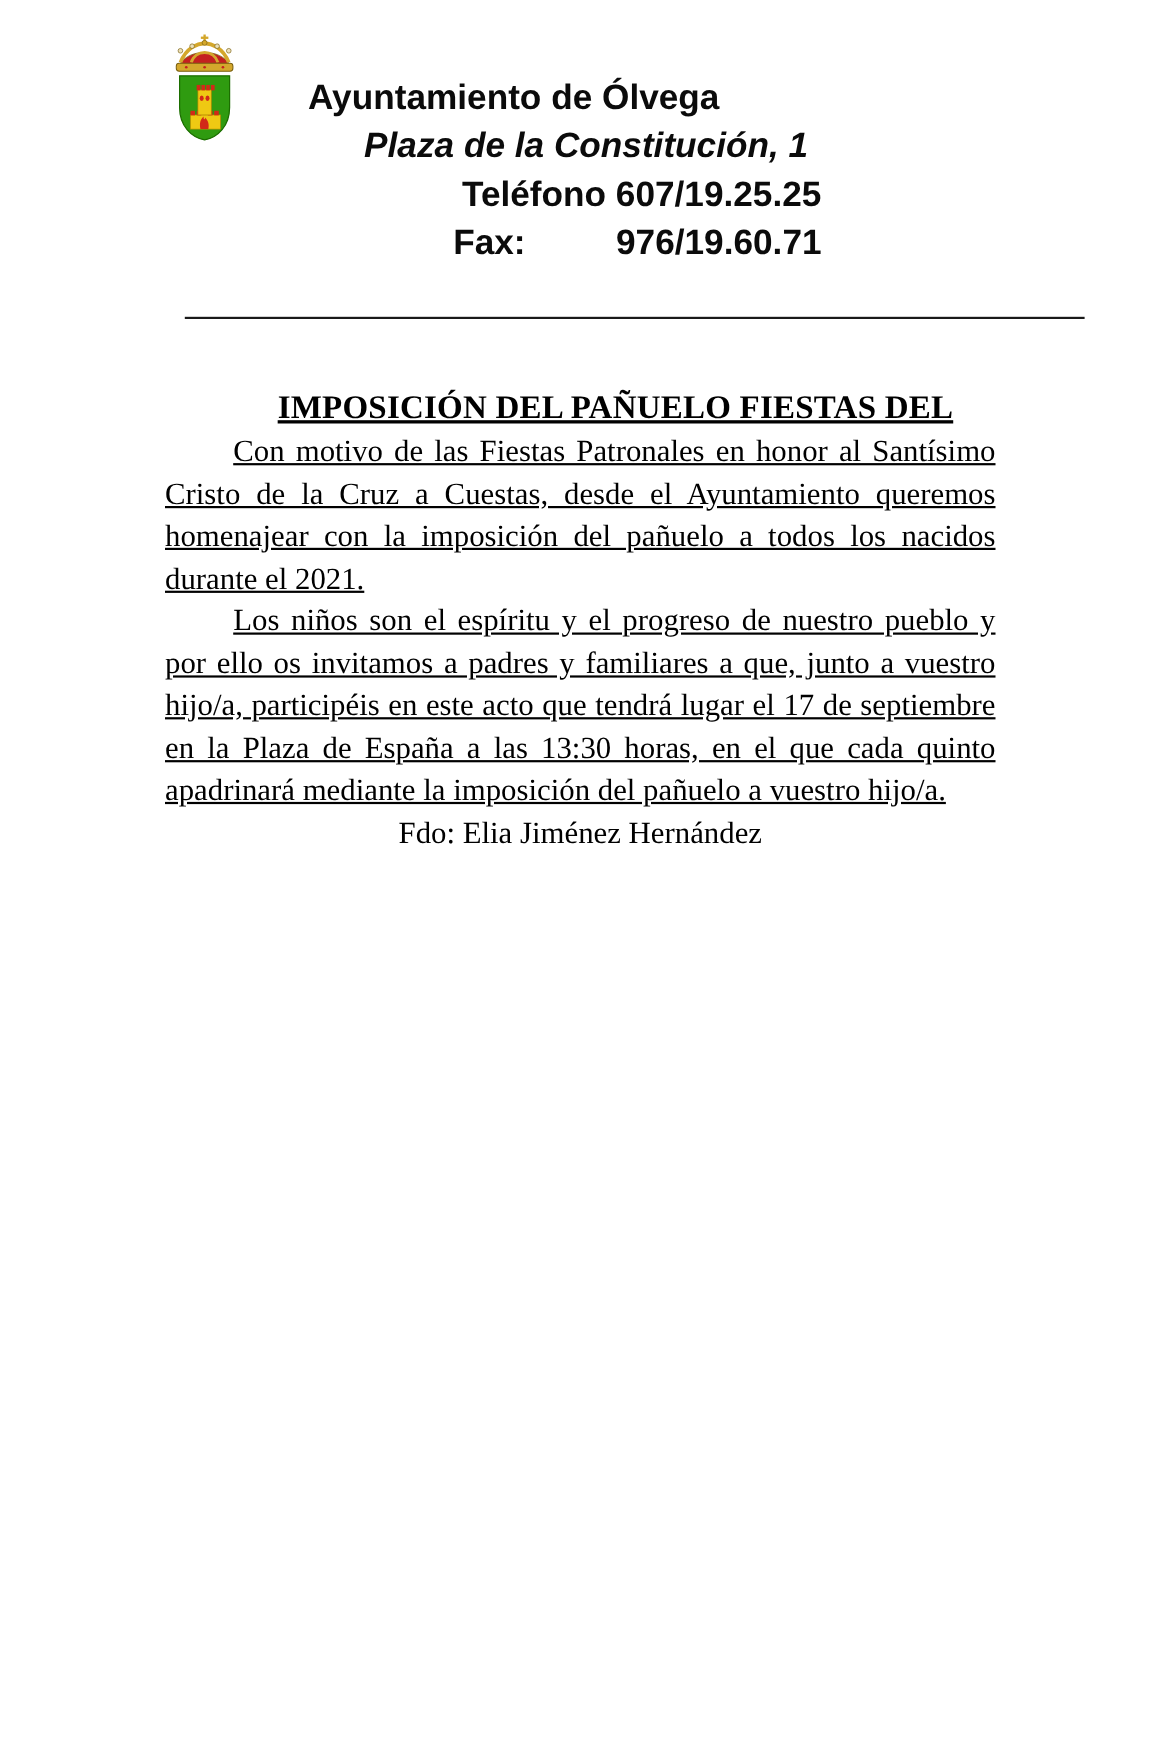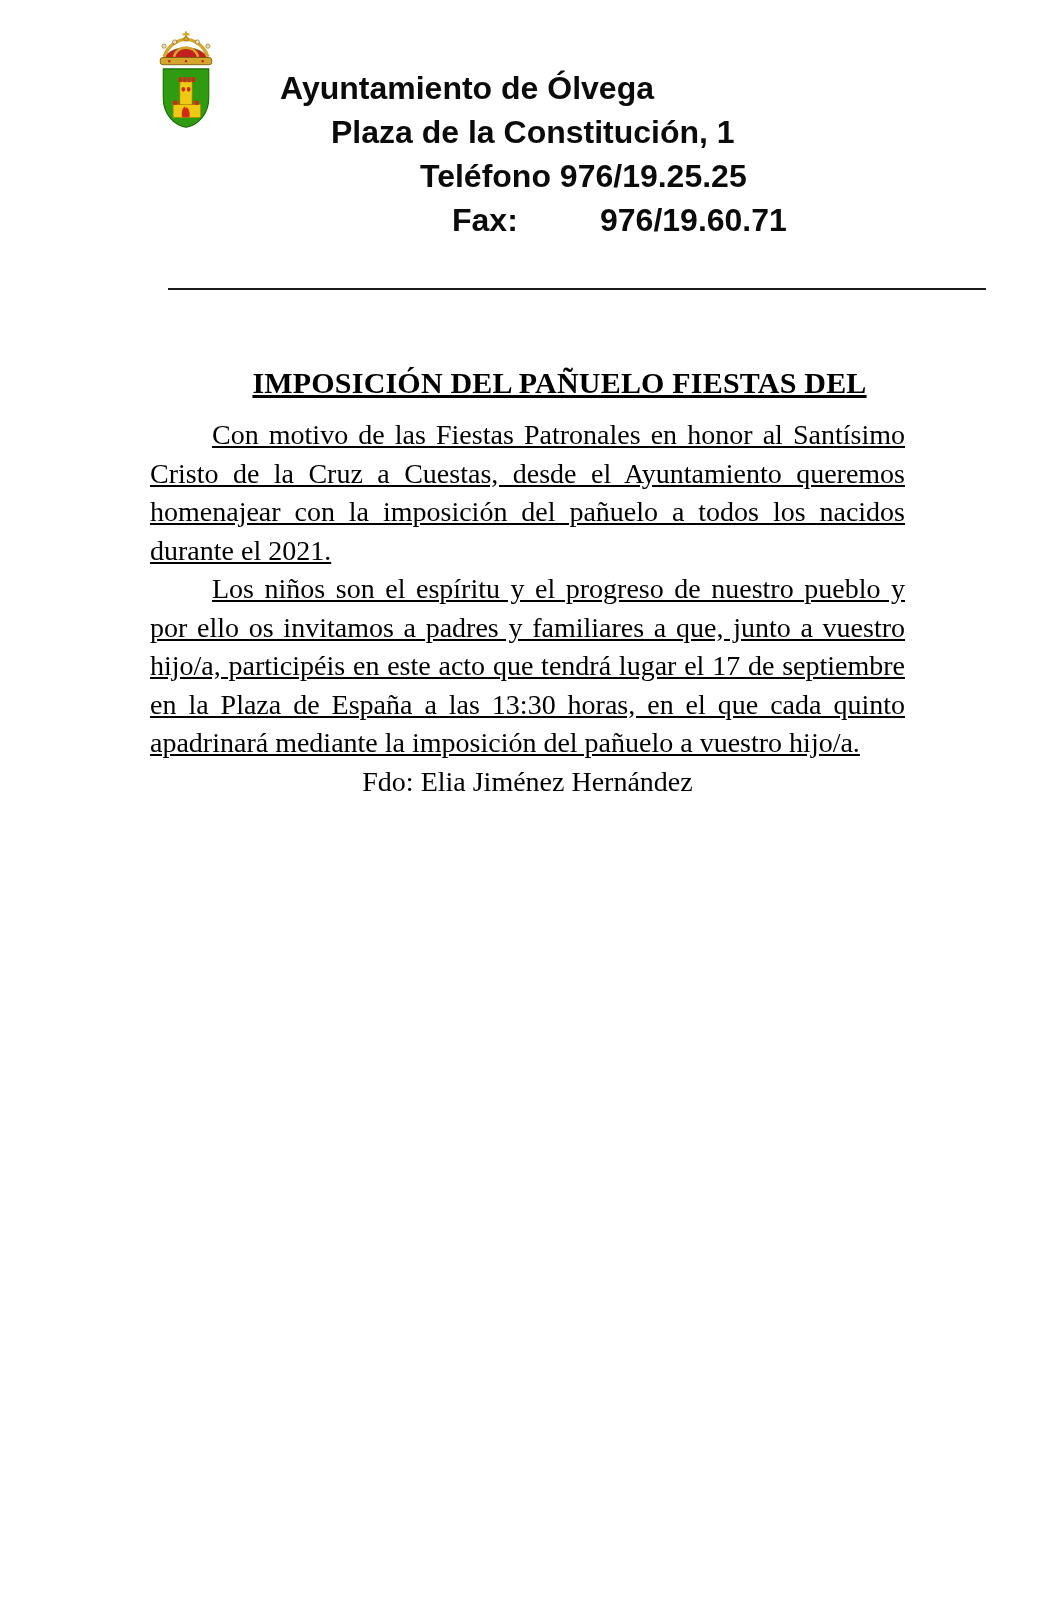--- a/index.html
+++ b/index.html
@@ -26,45 +26,45 @@
     width:1058px;
     font-family:"Liberation Sans", sans-serif;
     font-weight:bold;
     font-size:32px;
     line-height:44px;
     color:#0b0b0b;
     white-space:nowrap;
   }
   .hl{height:44px;}
   .hl.l1{padding-left:280px;}
-  .hl.l2{padding-left:331px;}
+  .hl.l2{padding-left:331px;font-style:italic;}
   .hl.l3{padding-left:420px;}
   .hl.l4{padding-left:333px;}
   .hl.l5{padding-left:412px;}
-  .fax-label{display:inline-block;width:148px;margin-left:40px;}
+  .fax-label{display:inline-block;width:148px;}
 
   .divider{
     position:absolute;
     left:168px; top:288px;
     width:818px; height:2px;
     background:#1a1a1a;
   }
 
   
   .main{
     position:absolute;
     left:150px; top:350px;
     width:755px;
     font-family:"Liberation Serif", serif;
     font-size:28px;
     line-height:38.5px;
     color:#000;
   }
   .doc-title{
-    margin:12px;
+    margin:0;
     padding-left:64px;
     font-size:30px;
     font-weight:bold;
     line-height:42px;
     text-align:center;
     text-decoration:underline;
     letter-spacing:0.2px;
   }
   .main p{margin:0;}
   .para{
@@ -131,21 +131,21 @@
         <ellipse cx="47.5" cy="77" rx="2.4" ry="3.2" fill="#d22a18"></ellipse>
 
         <path d="M39,114 C37.5,107 39,102 43,99 C42,103 45,103 44.5,100 C47.5,103 50,107 48.5,114 Z" fill="#d22a18"></path>
       </g>
     </svg>
   </div>
 
   <div class="header-text">
     <div class="hl l1">Ayuntamiento de Ólvega</div>
     <div class="hl l2">Plaza de la Constitución, 1</div>
-    <div class="hl l3">Teléfono 976/19.25.25</div>
+    <div class="hl l3">Teléfono 607/19.25.25</div>
     <div class="hl l5">
       <span class="fax-label">Fax:</span><span>976/19.60.71</span>
     </div>
   </div>
 
   <div class="divider"></div>
 
   <div class="main">
     <h1 class="doc-title">
       <span>IMPOSICIÓN DEL PAÑUELO FIESTAS DEL</span><br>

